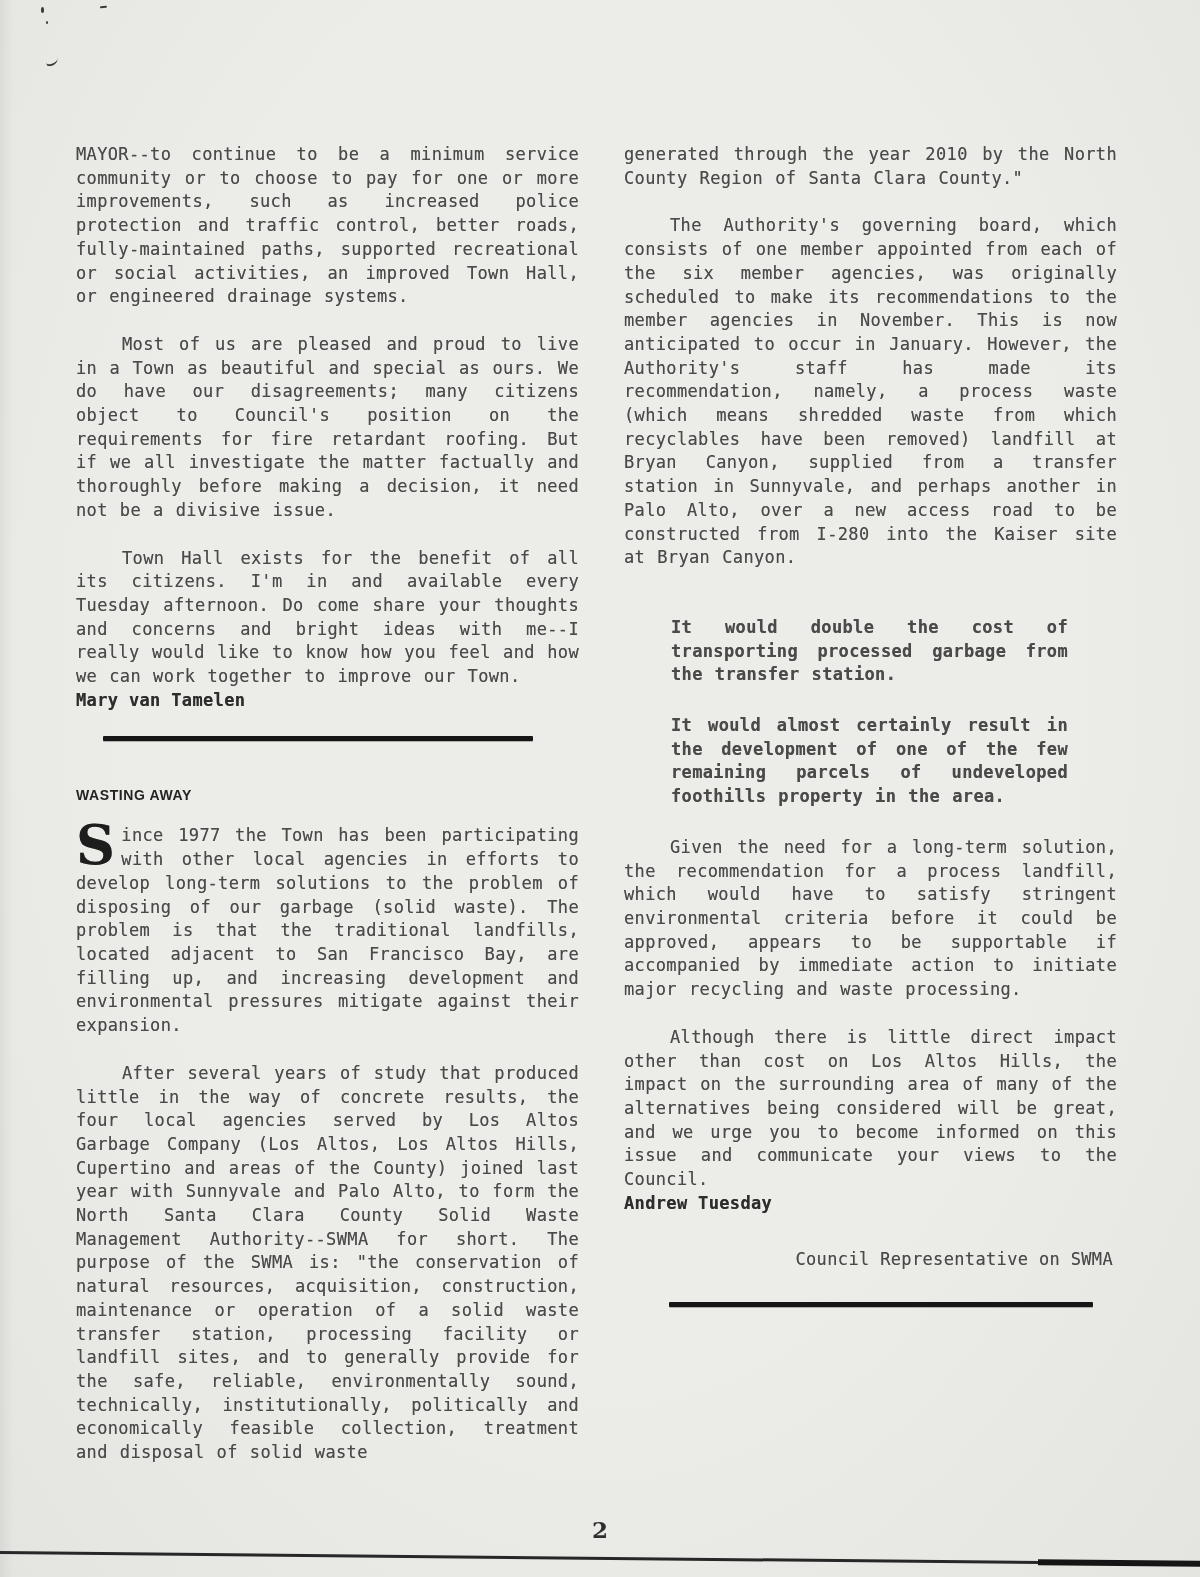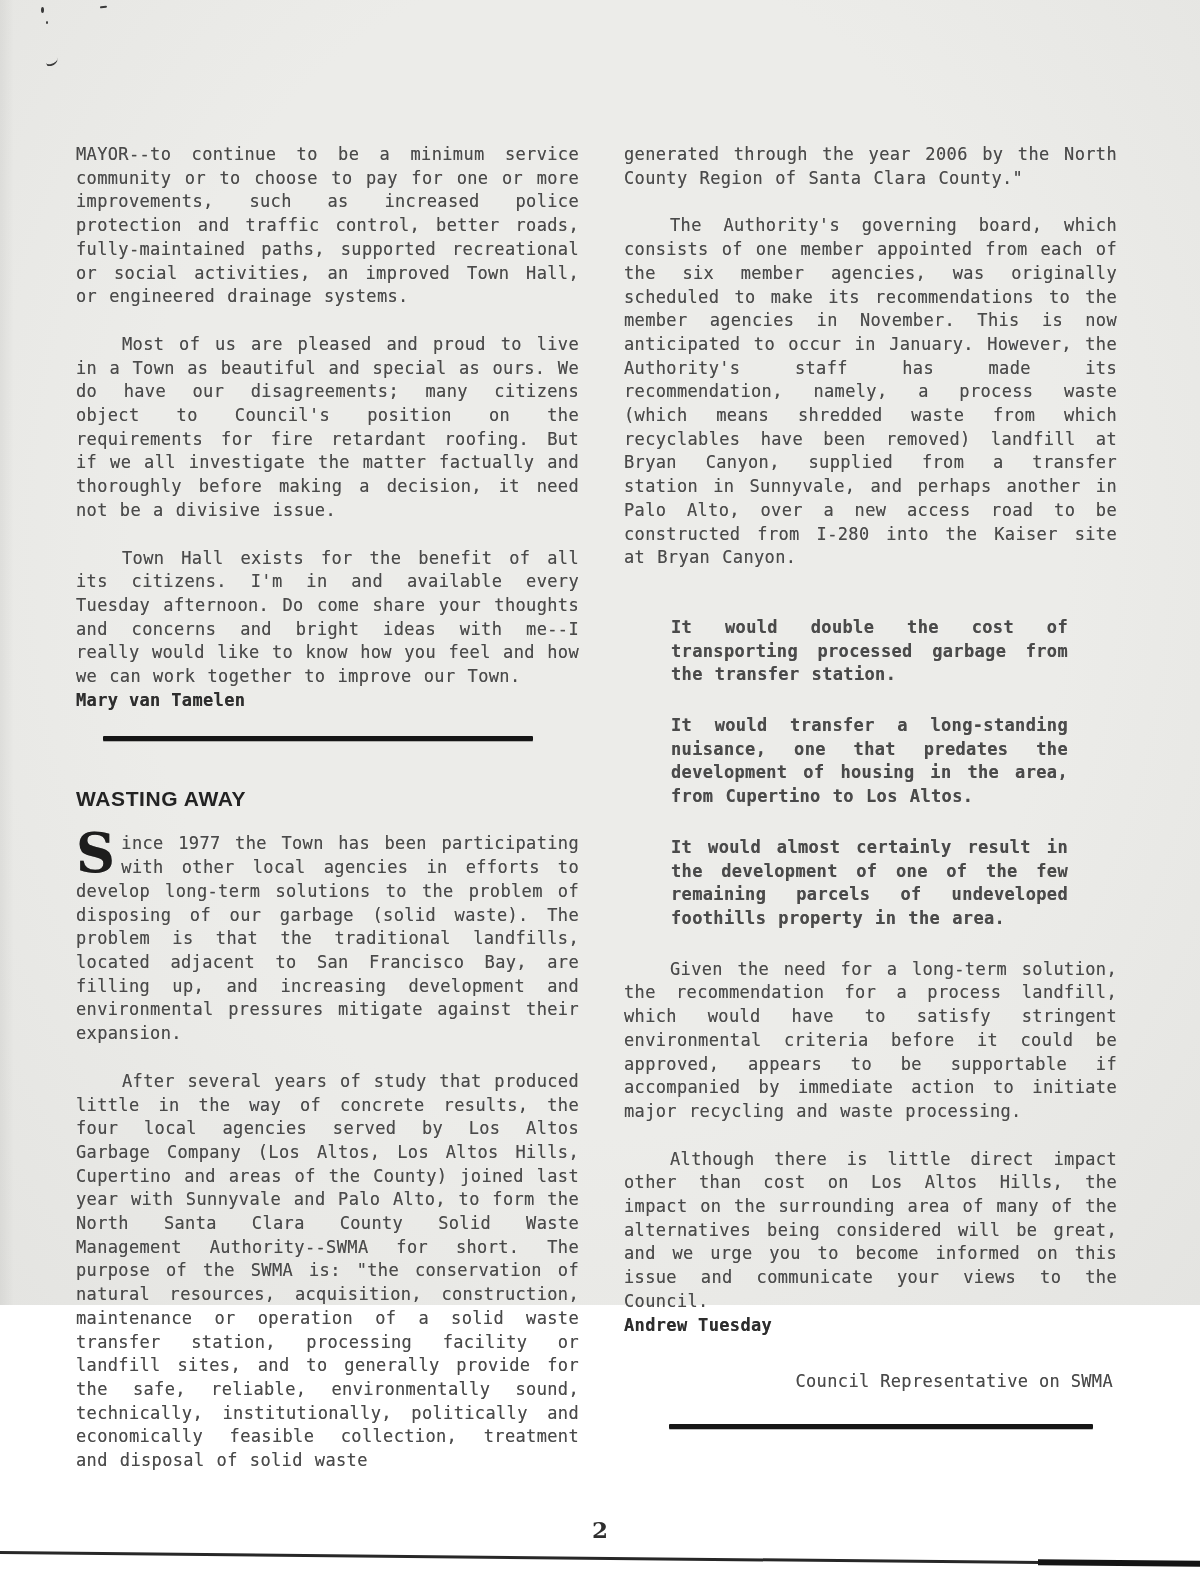--- a/index.html
+++ b/index.html
@@ -7,21 +7,21 @@
     padding: 0;
     width: 1200px;
     height: 1577px;
     font-family: "DejaVu Sans Mono", monospace;
     overflow: hidden;
   }
   .page {
     position: absolute;
     inset: 0;
     width: 1200px;
-    height: 1305px;
+    height: 1577px;
     background: radial-gradient(ellipse at 50% 42%, #ecece9 55%, #e4e4e1 100%);
   }
   .page::before { 
     content: "";
     position: absolute;
     left: 0; top: 0; bottom: 0;
     width: 14px;
     background: linear-gradient(to right, rgba(0,0,0,0.05), rgba(0,0,0,0));
   }
   .col {
@@ -66,21 +66,21 @@
     height: 5px;
     background: #161616;
     border-radius: 1px;
     box-shadow: 0 1px 0 rgba(0,0,0,0.25);
   }
   .rule-left  { width: 430px; margin: 24px 0 0 27px; }
   .rule-right { width: 424px; margin: 30px 0 0 45px; }
   .heading {
     font-family: "Liberation Sans", sans-serif;
     font-weight: bold;
-    font-size: 21px;
+    font-size: 14px;
     letter-spacing: 0.6px;
     color: #232323;
     margin: 46px 0 21px 0;
   }
   .dropcap {
     float: left;
     font-family: "DejaVu Serif", serif;
     font-weight: bold;
     font-size: 54px;
     line-height: 40px;
@@ -160,26 +160,25 @@
 
     <h2 class="heading">WASTING AWAY</h2>
 
     <p class="para">
       <span class="dropcap">S</span><span>ince 1977 the Town has been participating with other local agencies in efforts to develop long-term solutions to the problem of disposing of our garbage (solid waste). The problem is that the traditional landfills, located adjacent to San Francisco Bay, are filling up, and increasing development and environmental pressures mitigate against their expansion.</span>
     </p>
     <p class="para indent no-bottom">After several years of study that produced little in the way of concrete results, the four local agencies served by Los Altos Garbage Company (Los Altos, Los Altos Hills, Cupertino and areas of the County) joined last year with Sunnyvale and Palo Alto, to form the North Santa Clara County Solid Waste Management Authority--SWMA for short. The purpose of the SWMA is: "the conservation of natural resources, acquisition, construction, maintenance or operation of a solid waste transfer station, processing facility or landfill sites, and to generally provide for the safe, reliable, environmentally sound, technically, institutionally, politically and economically feasible collection, treatment and disposal of solid waste</p>
   </div>
 
   <div class="col right">
-    <p class="para">generated through the year 2006 by the North County Region of Santa Clara County."</p>
+    <p class="para">generated through the year 2010 by the North County Region of Santa Clara County."</p>
     <p class="para indent">The Authority's governing board, which consists of one member appointed from each of the six member agencies, was originally scheduled to make its recommendations to the member agencies in November. This is now anticipated to occur in January. However, the Authority's staff has made its recommendation, namely, a process waste (which means shredded waste from which recyclables have been removed) landfill at Bryan Canyon, supplied from a transfer station in Sunnyvale, and perhaps another in Palo Alto, over a new access road to be constructed from I-280 into the Kaiser site at Bryan Canyon.</p>
 
     <div class="grounds">
       <p class="para ground">It would double the cost of transporting processed garbage from the transfer station.</p>
-      <p class="para ground">It would transfer a long-standing nuisance, one that predates the development of housing in the area, from Cupertino to Los Altos.</p>
       <p class="para ground no-bottom">It would almost certainly result in the development of one of the few remaining parcels of undeveloped foothills property in the area.</p>
     </div>
 
     <p class="para indent gap-top">Given the need for a long-term solution, the recommendation for a process landfill, which would have to satisfy stringent environmental criteria before it could be approved, appears to be supportable if accompanied by immediate action to initiate major recycling and waste processing.</p>
     <p class="para indent no-bottom">Although there is little direct impact other than cost on Los Altos Hills, the impact on the surrounding area of many of the alternatives being considered will be great, and we urge you to become informed on this issue and communicate your views to the Council.</p>
 
     <div class="sig">Andrew Tuesday</div>
     <div class="sig-title">Council Representative on SWMA</div>
 
     <div class="rule rule-right"></div>

